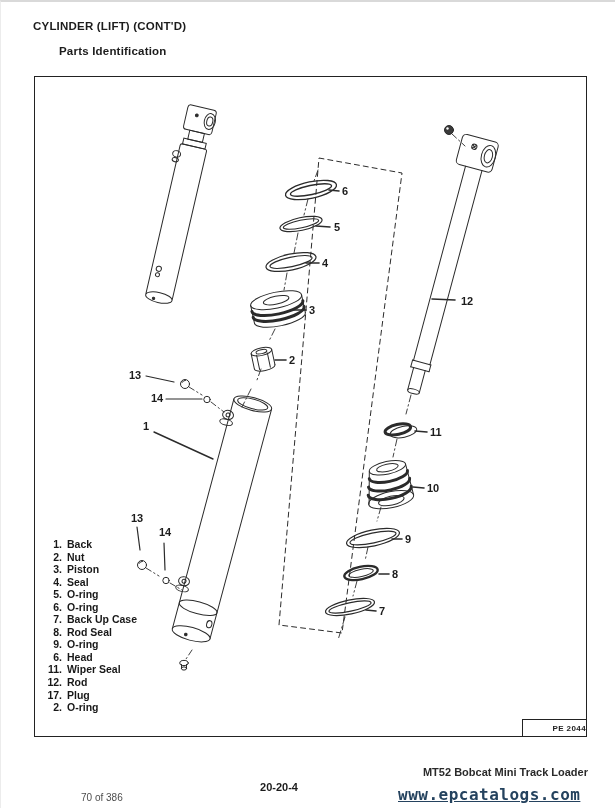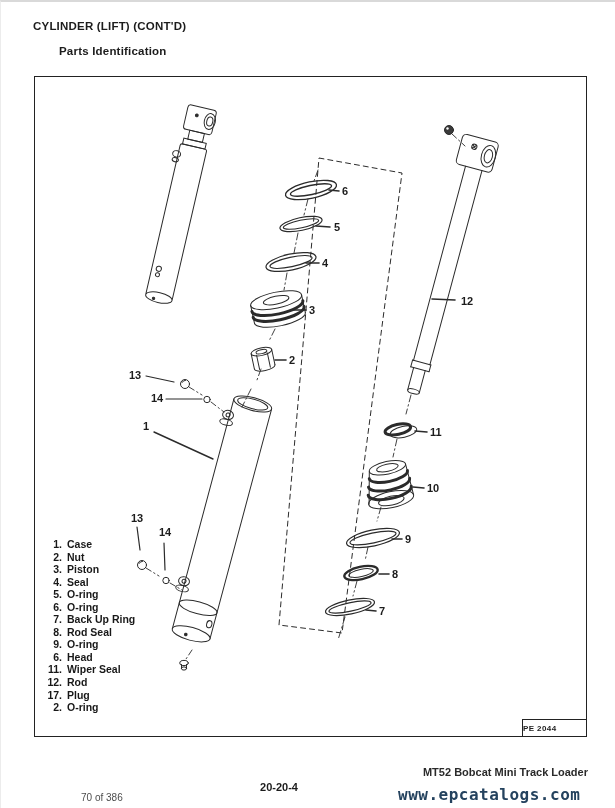--- a/index.html
+++ b/index.html
@@ -26,21 +26,21 @@
     position:absolute; left:33px; top:74px;
     width:553px; height:661px;
     border:1.6px solid #222;
     background:#fff;
   }
   .diagram-box svg { position:absolute; left:0; top:0; }
   .pe-box {
     position:absolute; right:0; bottom:0;
     width:64px; height:17px;
     border-top:1.4px solid #222; border-left:1.4px solid #222;
-    display:flex; align-items:center; justify-content:flex-start;
+    display:flex; align-items:center; justify-content:flex-end;
     font-size:8px; font-weight:bold; letter-spacing:.4px; color:#222;
     background:#fff;
   }
   .parts-list {
     position:absolute; left:8px; top:461px;
     font-size:10.5px; font-weight:bold; line-height:12.55px; color:#181818;
   }
   .parts-row { display:flex; white-space:nowrap; }
   .parts-num { width:19px; text-align:right; margin-right:5px; }
   .ft-code {
@@ -280,21 +280,21 @@
       <text x="94" y="302">13</text>
       <text x="116" y="325">14</text>
       <text x="96" y="445">13</text>
       <text x="124" y="459">14</text>
     </g>
   </svg>
 
   <div class="parts-list" id="parts-list">
       <div class="parts-row">
         <span class="parts-num">1.</span>
-        <span>Case</span>
+        <span>Back</span>
       </div>
       <div class="parts-row">
         <span class="parts-num">2.</span>
         <span>Nut</span>
       </div>
       <div class="parts-row">
         <span class="parts-num">3.</span>
         <span>Piston</span>
       </div>
       <div class="parts-row">
@@ -304,21 +304,21 @@
       <div class="parts-row">
         <span class="parts-num">5.</span>
         <span>O-ring</span>
       </div>
       <div class="parts-row">
         <span class="parts-num">6.</span>
         <span>O-ring</span>
       </div>
       <div class="parts-row">
         <span class="parts-num">7.</span>
-        <span>Back Up Ring</span>
+        <span>Back Up Case</span>
       </div>
       <div class="parts-row">
         <span class="parts-num">8.</span>
         <span>Rod Seal</span>
       </div>
       <div class="parts-row">
         <span class="parts-num">9.</span>
         <span>O-ring</span>
       </div>
       <div class="parts-row">
@@ -349,13 +349,13 @@
 </div>
 
 <div class="ft-code">20-20-4</div>
 
 <div class="ft-manual">
   <div>MT52 Bobcat Mini Track Loader</div>
 </div>
 
 <div class="ft-page">70 of 386</div>
 
-<div class="watermark" style="color: rgb(36, 66, 94);">www.epcatalogs.com</div>
+<div class="watermark" style="color: rgb(36, 66, 94); text-decoration: underline;">www.epcatalogs.com</div>
 
 </body></html>

